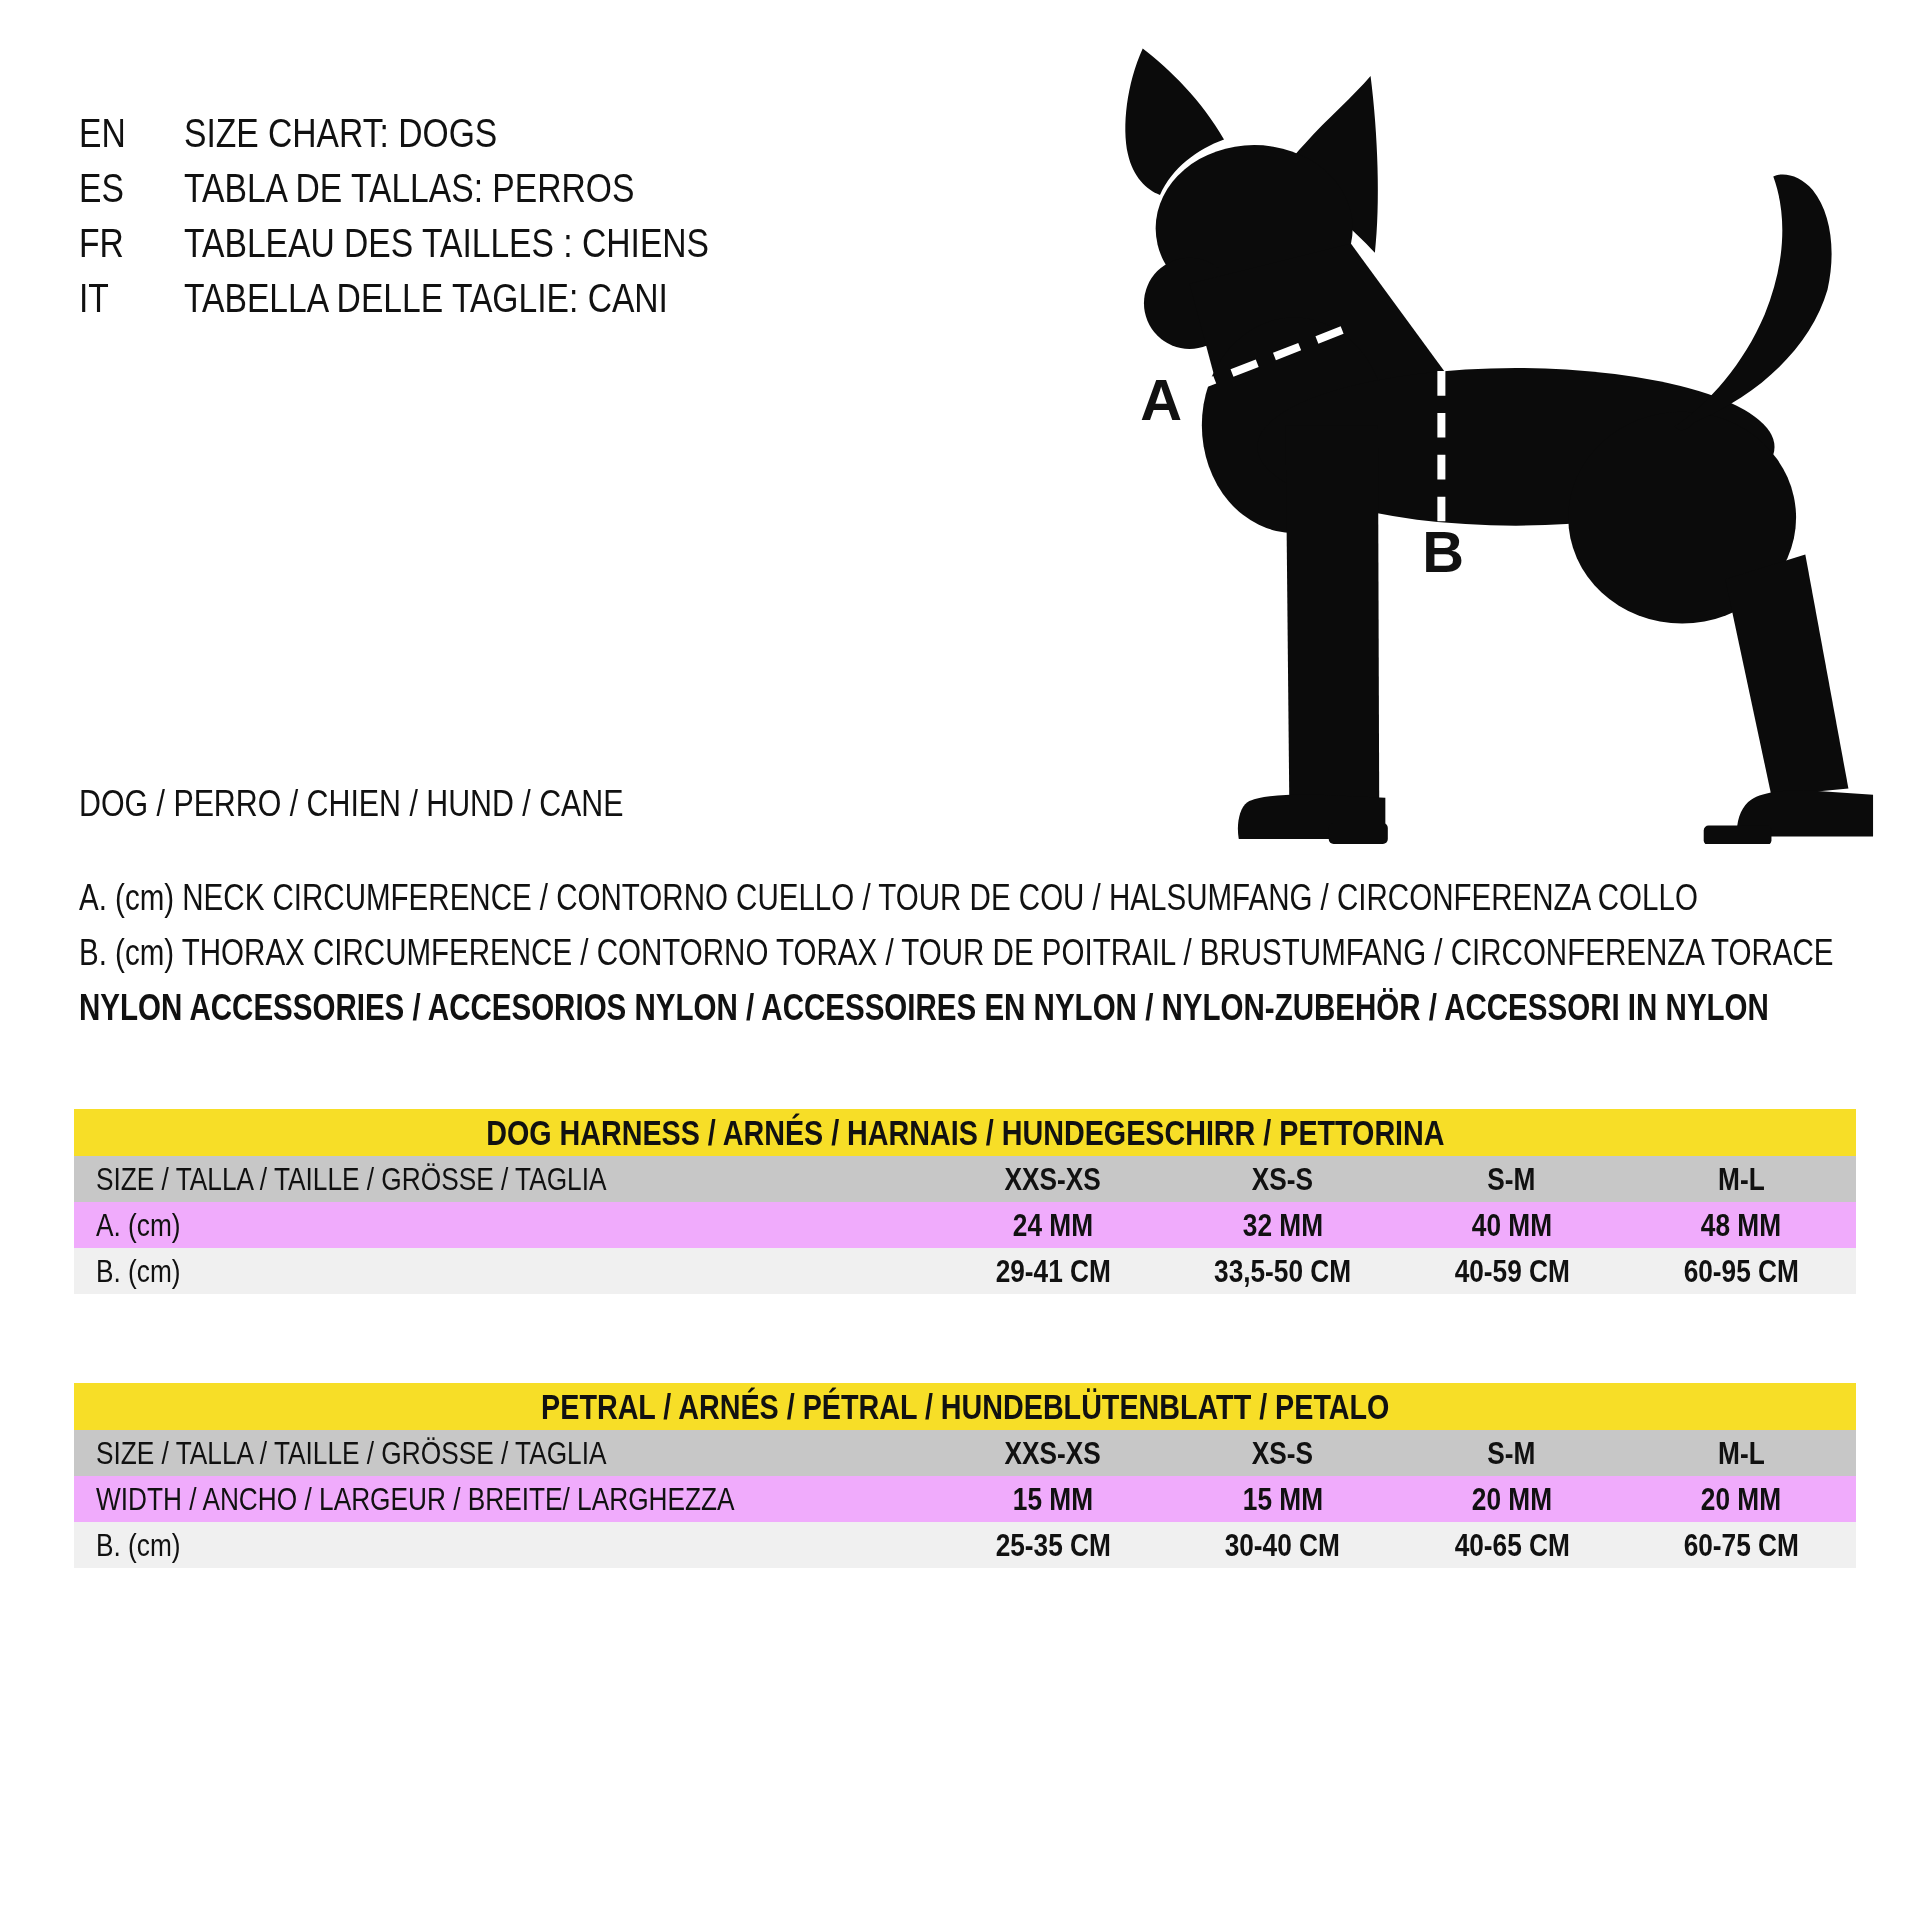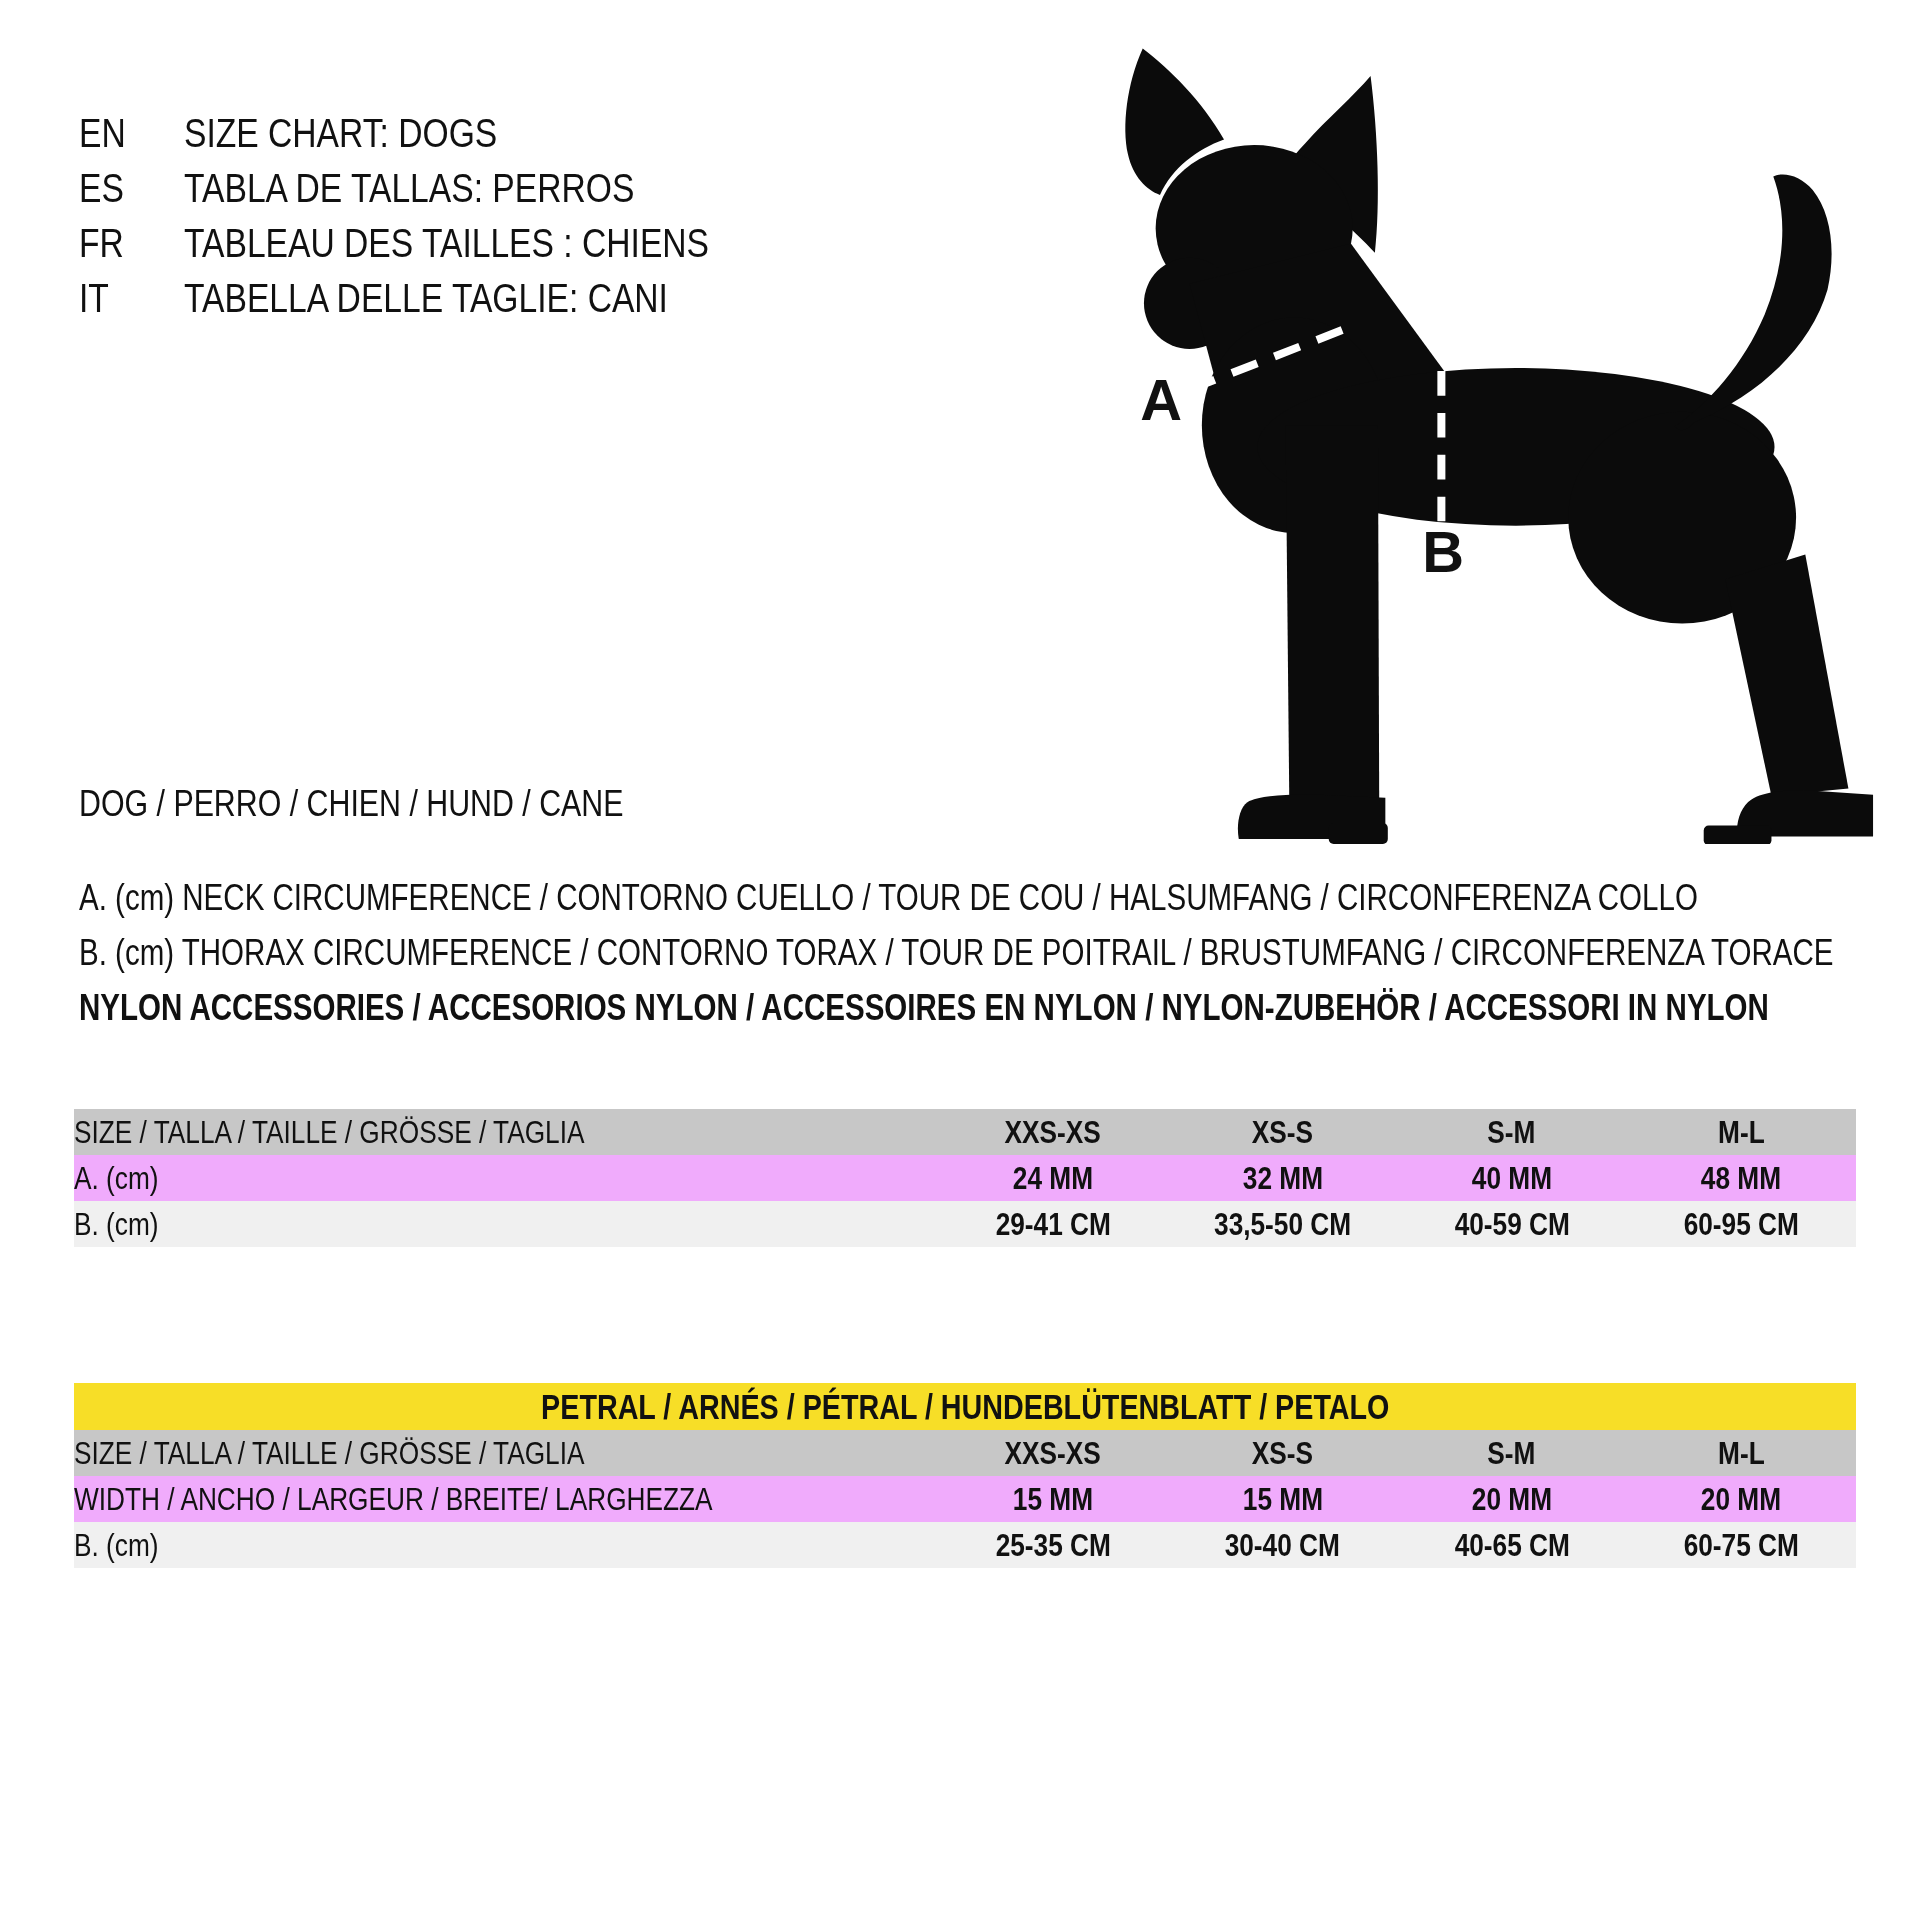--- a/index.html
+++ b/index.html
@@ -24,21 +24,21 @@
   .tbl{position:absolute;left:74px;width:1782px;}
   .tbl1{top:1109px;}
   .tbl2{top:1383px;}
   .thead{height:47px;line-height:47px;background:var(--accent_yellow,#F7DE27);
          text-align:center;font-size:35px;font-weight:bold;}
   .trow{display:flex;height:46px;line-height:46px;font-size:32px;}
   .row-gray{background:var(--row_gray,#C7C7C7);}
   .row-light{background:var(--row_light,#F0F0F0);justify-content:center;}
   .row-white{background:#f0abfc;}
   .cell{box-sizing:border-box;}
-  .cell.label{flex:0 0 48.5%;text-align:left;}
+  .cell.label{flex:0 0 48.5%;padding-left:22px;text-align:left;}
   .cell.val{flex:0 0 12.875%;text-align:center;font-weight:bold;}
 
   .dog text{font-family:"Liberation Sans",sans-serif;font-weight:bold;font-size:94px;fill:#111;}
 </style>
 </head>
 <body>
 
 <div id="canvas">
 
   <div class="lang">
@@ -94,20 +94,23 @@
     </div>
     <div class="mline">
       <span class="cnd">B. (cm) THORAX CIRCUMFERENCE / CONTORNO TORAX / TOUR DE POITRAIL / BRUSTUMFANG / CIRCONFERENZA TORACE</span>
     </div>
     <div class="mline bold">
       <span class="cnd">NYLON ACCESSORIES / ACCESORIOS NYLON / ACCESSOIRES EN NYLON / NYLON-ZUBEHÖR / ACCESSORI IN NYLON</span>
     </div>
   </div>
 
   <div class="tbl tbl1">
+    <div class="thead">
+      <span class="cndc">DOG HARNESS / ARNÉS / HARNAIS / HUNDEGESCHIRR / PETTORINA</span>
+    </div>
     <div class="trow row-gray">
       <div class="cell label"><span class="cnd">SIZE / TALLA / TAILLE / GRÖSSE / TAGLIA</span></div>
       <div class="cell val"><span class="cndc">XXS-XS</span></div>
       <div class="cell val"><span class="cndc">XS-S</span></div>
       <div class="cell val"><span class="cndc">S-M</span></div>
       <div class="cell val"><span class="cndc">M-L</span></div>
     </div>
     <div class="trow row-white">
       <div class="cell label"><span class="cnd">A. (cm)</span></div>
       <div class="cell val"><span class="cndc">24 MM</span></div>

